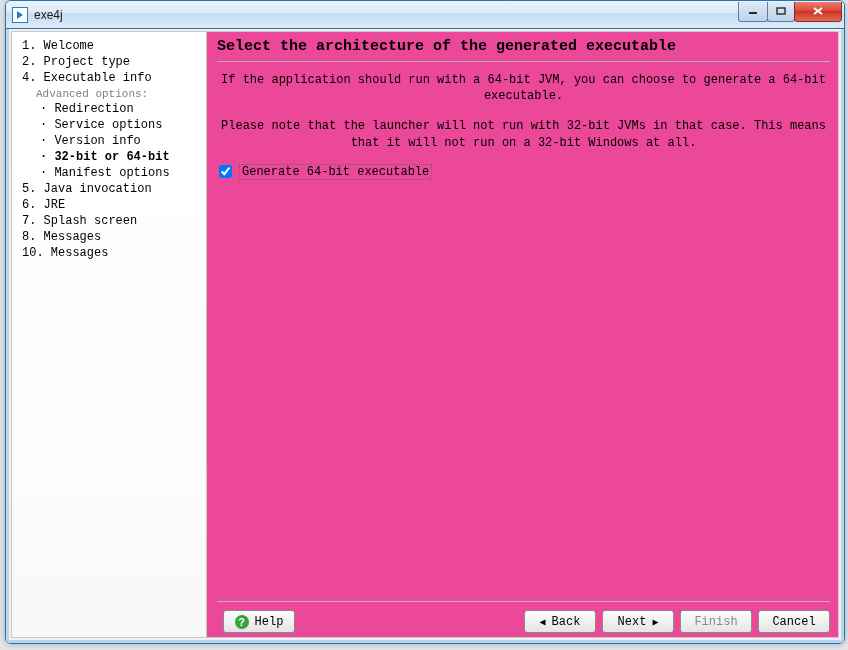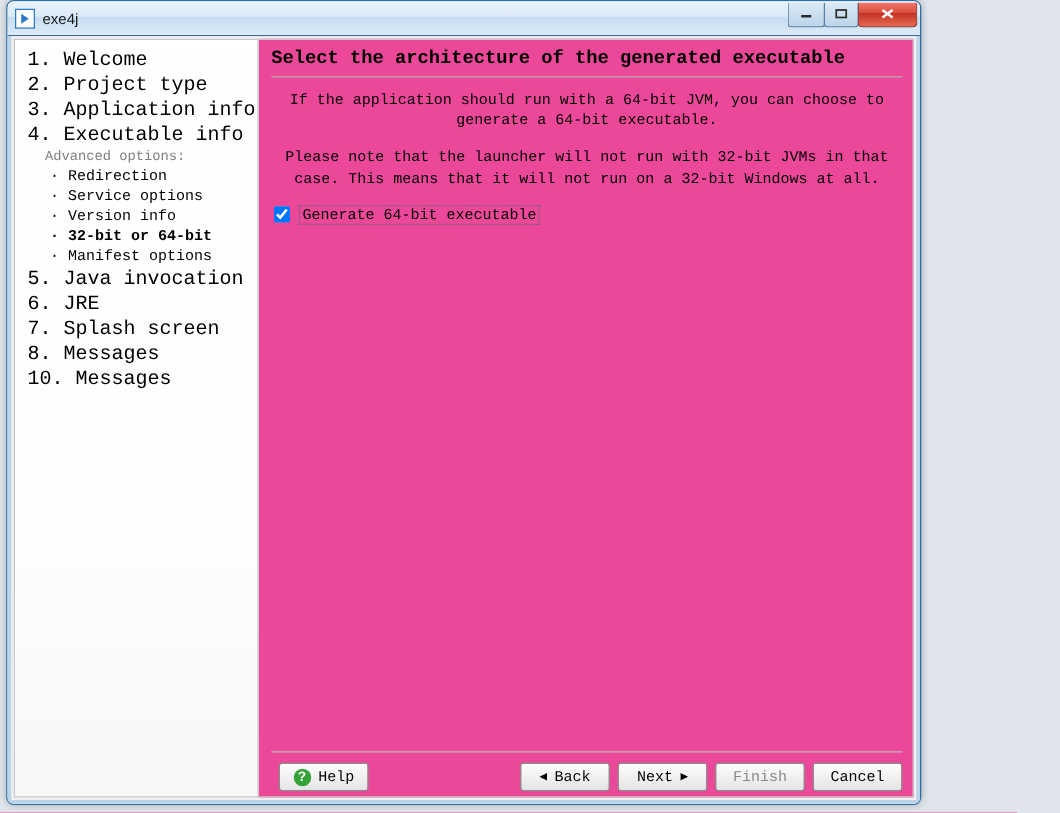--- a/index.html
+++ b/index.html
@@ -8,21 +8,21 @@
     font-family: "SimSun", "Courier New", monospace;
     font-size: 12px;
     background: #e0e5ec;
     width: 848px;
     height: 650px;
     overflow: hidden;
   }
   .window {
     position: absolute;
     left: 5px; top: 0;
-    width: 732px; height: 644px;
+    width: 840px; height: 644px;
     border: 1px solid #2b6fa8;
     border-radius: 6px;
     background: #f0f0f0;
     box-shadow: 0 0 6px rgba(0,0,0,0.25);
     display: flex;
     flex-direction: column;
     overflow: hidden;
   }
   
   .titlebar {
@@ -80,21 +80,21 @@
     border:1px solid #c9c9c9;
     padding: 6px 4px;
     position: relative;
     overflow:hidden;
   }
   .nav-item {
     padding: 1px 2px 1px 6px;
     white-space: nowrap;
     cursor: pointer;
     font-family: "SimSun","Courier New", monospace;
-    font-size:16px;
+    font-size:12px;
     color:#000;
   }
   .nav-adv-label {
     padding: 2px 2px 1px 20px;
     color:#808080;
     font-size:11px;
   }
   .nav-sub {
     padding: 1px 2px 1px 24px;
     cursor:pointer;
@@ -201,21 +201,20 @@
         </svg>
       </div>
     </div>
   </div>
 
   <div class="client">
 
     <div class="sidebar">
       <div class="nav-item"><span>1.</span> <span>Welcome</span></div>
       <div class="nav-item"><span>2.</span> <span>Project type</span></div>
-      <div class="nav-item"><span>3.</span> <span>Application info</span></div>
       <div class="nav-item"><span>4.</span> <span>Executable info</span></div>
       <div class="nav-adv-label">Advanced options:</div>
       <div class="nav-sub"><span>·</span> <span>Redirection</span></div>
       <div class="nav-sub"><span>·</span> <span>Service options</span></div>
       <div class="nav-sub"><span>·</span> <span>Version info</span></div>
       <div class="nav-sub current"><span>·</span> <span>32-bit or 64-bit</span></div>
       <div class="nav-sub"><span>·</span> <span>Manifest options</span></div>
       <div class="nav-item"><span>5.</span> <span>Java invocation</span></div>
       <div class="nav-item"><span>6.</span> <span>JRE</span></div>
       <div class="nav-item"><span>7.</span> <span>Splash screen</span></div>

